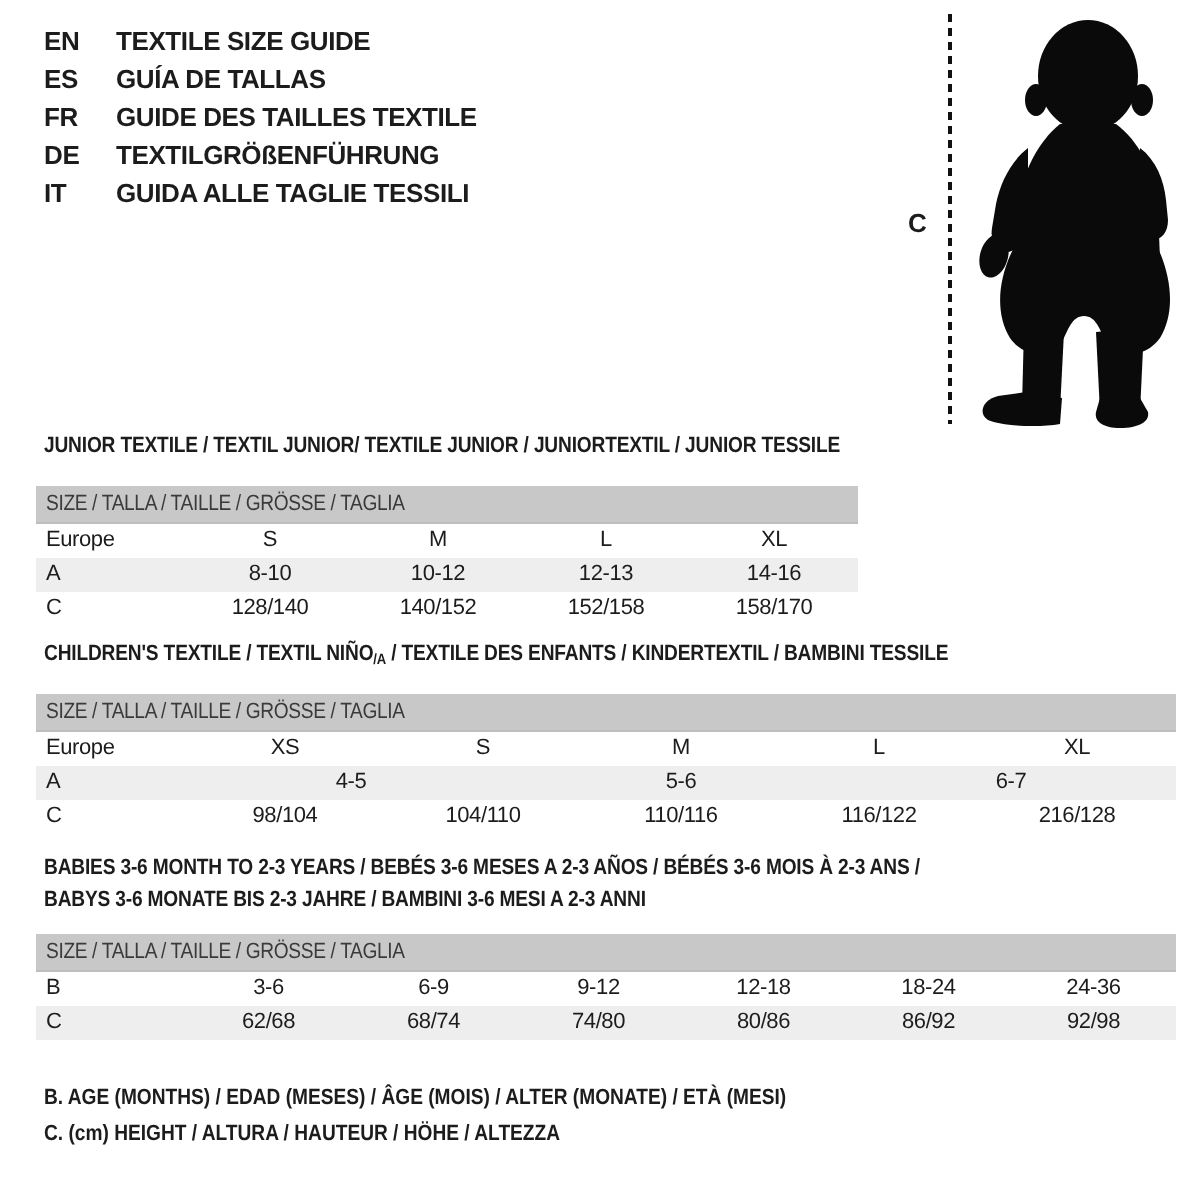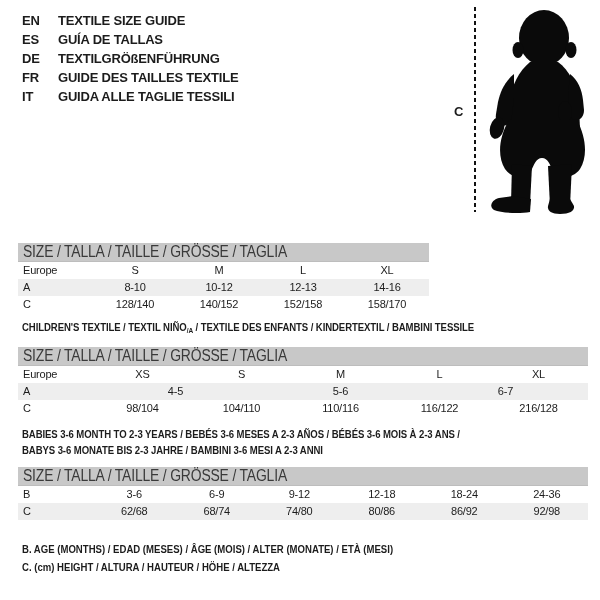--- a/index.html
+++ b/index.html
@@ -26,21 +26,21 @@
   .baby-svg{position:absolute;left:32px;top:0;}
 
   
   .tbl-title{position:absolute;font-size:11px;font-weight:bold;letter-spacing:-0.1px;white-space:nowrap;}
   .tbl-title sub,.sub-a{font-size:7.5px;position:relative;top:2px;font-weight:bold;}
   .two-line{line-height:16px;}
 
   
   .sizetable{position:absolute;font-size:11px;letter-spacing:-0.2px;}
   .st-header{background:var(--table-header-bg,#c8c8c8);height:18px;line-height:18px;
-    padding-left:5px;color:#3a3a3a;font-size:16px;border-bottom:1px solid #bdbdbd;}
+    padding-left:5px;color:#3a3a3a;font-size:11px;border-bottom:1px solid #bdbdbd;}
   .st-row{display:flex;height:17px;line-height:17px;}
   .st-row.shaded{background:var(--row-shade-bg,#eeeeee);}
   .st-label{width:70px;padding-left:5px;}
   .st-cell{flex:1;text-align:center;}
 
   
   .legend{position:absolute;left:22px;top:540px;}
   .legend-line{height:18px;line-height:18px;font-size:11px;font-weight:bold;white-space:nowrap;}
 </style>
 </head>
@@ -51,26 +51,26 @@
   <div class="lang-block">
     <div class="lang-row">
       <span class="lang-code">EN</span>
       <span class="lang-title">TEXTILE SIZE GUIDE</span>
     </div>
     <div class="lang-row">
       <span class="lang-code">ES</span>
       <span class="lang-title">GUÍA DE TALLAS</span>
     </div>
     <div class="lang-row">
+      <span class="lang-code">FR</span>
+      <span class="lang-title">GUIDE DES TAILLES TEXTILE</span>
+    </div>
+    <div class="lang-row">
       <span class="lang-code">DE</span>
       <span class="lang-title">TEXTILGRÖßENFÜHRUNG</span>
-    </div>
-    <div class="lang-row">
-      <span class="lang-code">FR</span>
-      <span class="lang-title">GUIDE DES TAILLES TEXTILE</span>
     </div>
     <div class="lang-row">
       <span class="lang-code">IT</span>
       <span class="lang-title">GUIDA ALLE TAGLIE TESSILI</span>
     </div>
   </div>
 
   <div class="figure">
     <span class="height-label">C</span>
     <div class="dash-line"></div>
@@ -86,20 +86,23 @@
         <ellipse cx="81" cy="108" rx="7" ry="11"></ellipse>
         <path d="M25,116 C15,133 13,152 21,165 C28,175 42,176 47,167 C50,161 52,154 58,154 C64,154 66,161 69,167 C74,176 89,175 96,165 C104,152 102,133 93,116 Z"></path>
         <path d="M28,160 L48,162 L46,201 L27,199 Z"></path>
         <path d="M29,192 L47,195 L46,208 C35,210 17,209 10,206 C5,203 7,196 15,194 Z"></path>
         <path d="M64,162 L88,160 L86,202 L66,202 Z"></path>
         <path d="M66,195 L86,195 L90,202 C91,207 85,210 76,210 C68,210 63,207 64,202 Z"></path>
       </g>
     </svg>
   </div>
 
+  <div class="tbl-title" style="left:22px;top:217px;">
+    <span class="cond">JUNIOR TEXTILE / TEXTIL JUNIOR/ TEXTILE JUNIOR / JUNIORTEXTIL / JUNIOR TESSILE</span>
+  </div>
   <div class="sizetable" style="left:18px;top:243px;width:411px;">
     <div class="st-header">
       <span class="cond">SIZE / TALLA / TAILLE / GRÖSSE / TAGLIA</span>
     </div>
     <div class="st-row">
       <span class="st-label">Europe</span>
       <span class="st-cell">S</span>
       <span class="st-cell">M</span>
       <span class="st-cell">L</span>
       <span class="st-cell">XL</span>

